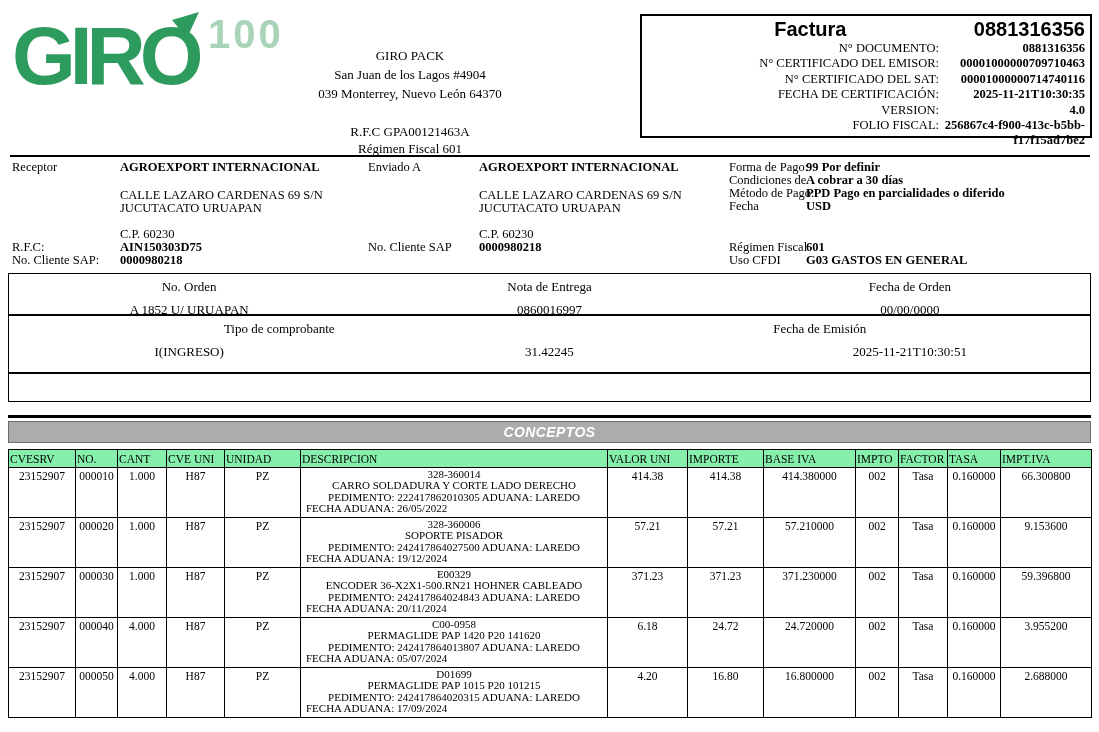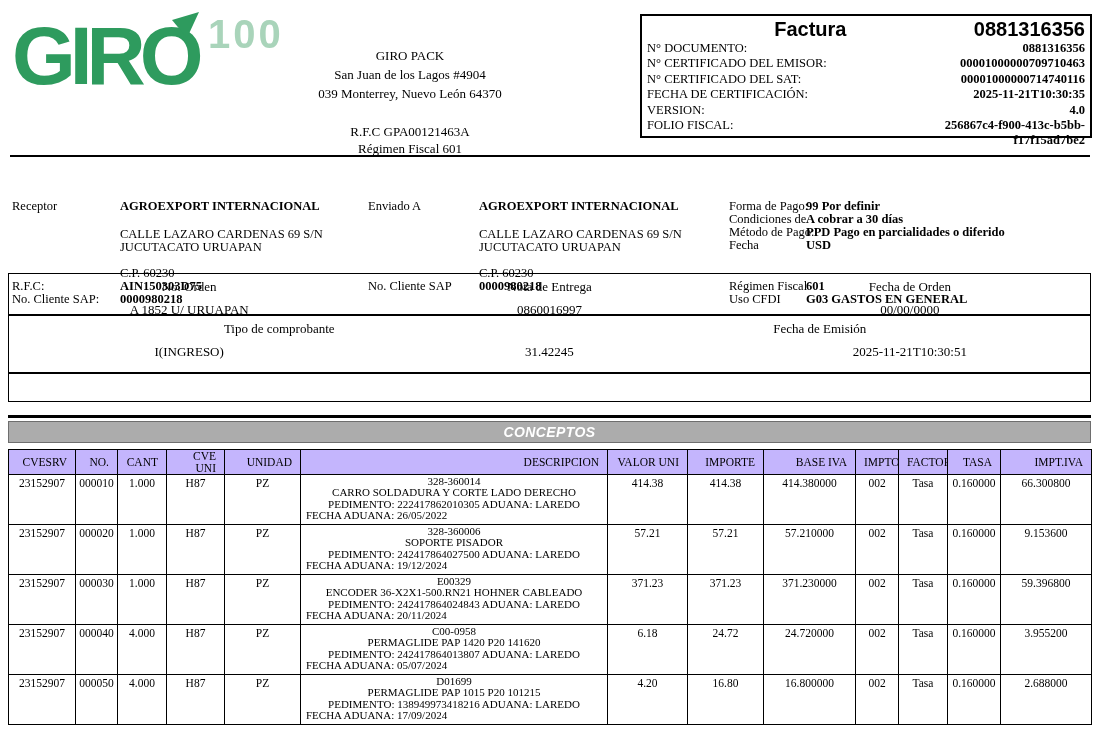--- a/index.html
+++ b/index.html
@@ -13,47 +13,47 @@
   .abs{position:absolute;white-space:nowrap;}
   .toprule{position:absolute;left:10px;top:155px;width:1080px;height:2px;background:#000;}
 
   .factbox{position:absolute;left:640px;top:14px;width:452px;height:124px;
            border:2px solid #000;box-sizing:border-box;padding:2px 5px 0 5px;}
   .fact-title{display:flex;align-items:baseline;font-family:"Liberation Sans",sans-serif;
               font-weight:bold;font-size:20px;line-height:23px;}
   .fact-title .t{flex:1;text-align:center;}
   .fact-title .n{text-align:right;}
   .frow{display:flex;font-size:12.5px;line-height:15.4px;}
-  .frow .lb{width:292px;}
+  .frow .lb{width:292px;text-align:right;}
   .frow .vl{flex:1;text-align:right;font-weight:bold;}
 
   
-  .recsec{position:absolute;left:0;top:158px;width:1099px;height:114px;font-size:12.5px;margin-top:39px;}
+  .recsec{position:absolute;left:0;top:158px;width:1099px;height:114px;font-size:12.5px;}
   .b{font-weight:bold;}
 
   
   .orderbox{position:absolute;left:8px;top:273px;width:1083px;height:129px;
             border:1.5px solid #000;box-sizing:border-box;font-size:13px;}
   .osec{box-sizing:border-box;}
   .osec1{height:42px;border-bottom:2px solid #000;}
   .osec2{height:58px;border-bottom:2px solid #000;}
   .orow{display:flex;}
   .orow div{flex:1;text-align:center;}
   .ohead{padding-top:5px;}
   .oval{padding-top:7px;}
 
   
   .thickrule{position:absolute;left:8px;top:415px;width:1083px;height:2.5px;background:#000;}
   .cbar{position:absolute;left:8px;top:421px;width:1083px;height:22px;background:#acacac;
         border:1px solid #6e6e6e;box-sizing:border-box;display:flex;align-items:center;justify-content:center;
         font-family:"Liberation Sans",sans-serif;font-weight:bold;font-size:14px;color:#fff;letter-spacing:.4px;font-style:italic;}
   .ctable{position:absolute;left:8px;top:449px;width:1083px;border-collapse:collapse;
           table-layout:fixed;font-size:11.5px;}
-  .ctable th{background:#c4b5fd;border:1px solid #000;font-weight:normal;height:17px;
-             padding:0 8px;text-align:right;overflow:hidden;}
+  .ctable th{background:#86efac;border:1px solid #000;font-weight:normal;height:17px;
+             padding:0 1px;text-align:left;overflow:hidden;}
   .ctable td{border:1px solid #000;vertical-align:top;text-align:center;height:47px;
              padding:2px 1px 0 1px;overflow:hidden;}
   .ctable td.desc{padding:1px 2px 0 2px;}
   .dline{font-size:11px;line-height:11.4px;white-space:nowrap;}
   .dline.dleft{text-align:left;padding-left:3px;}
 </style>
 </head>
 <body>
 
 <div class="page">
@@ -289,21 +289,21 @@
 
     <tr>
       <td>23152907</td>
       <td>000050</td>
       <td>4.000</td>
       <td>H87</td>
       <td>PZ</td>
       <td class="desc">
         <div class="dline">D01699</div>
         <div class="dline">PERMAGLIDE PAP 1015 P20 101215</div>
-        <div class="dline">PEDIMENTO: 138949973418216 ADUANA: LAREDO</div>
+        <div class="dline">PEDIMENTO: 242417864020315 ADUANA: LAREDO</div>
         <div class="dline dleft">FECHA ADUANA: 17/09/2024</div>
       </td>
       <td>4.20</td>
       <td>16.80</td>
       <td>16.800000</td>
       <td>002</td>
       <td>Tasa</td>
       <td>0.160000</td>
       <td>2.688000</td>
     </tr>

